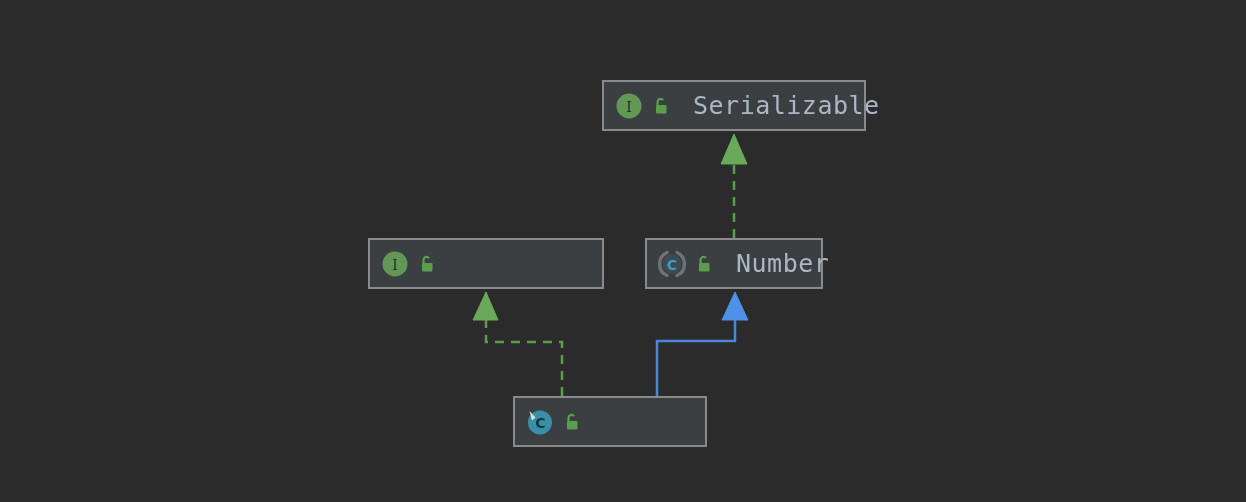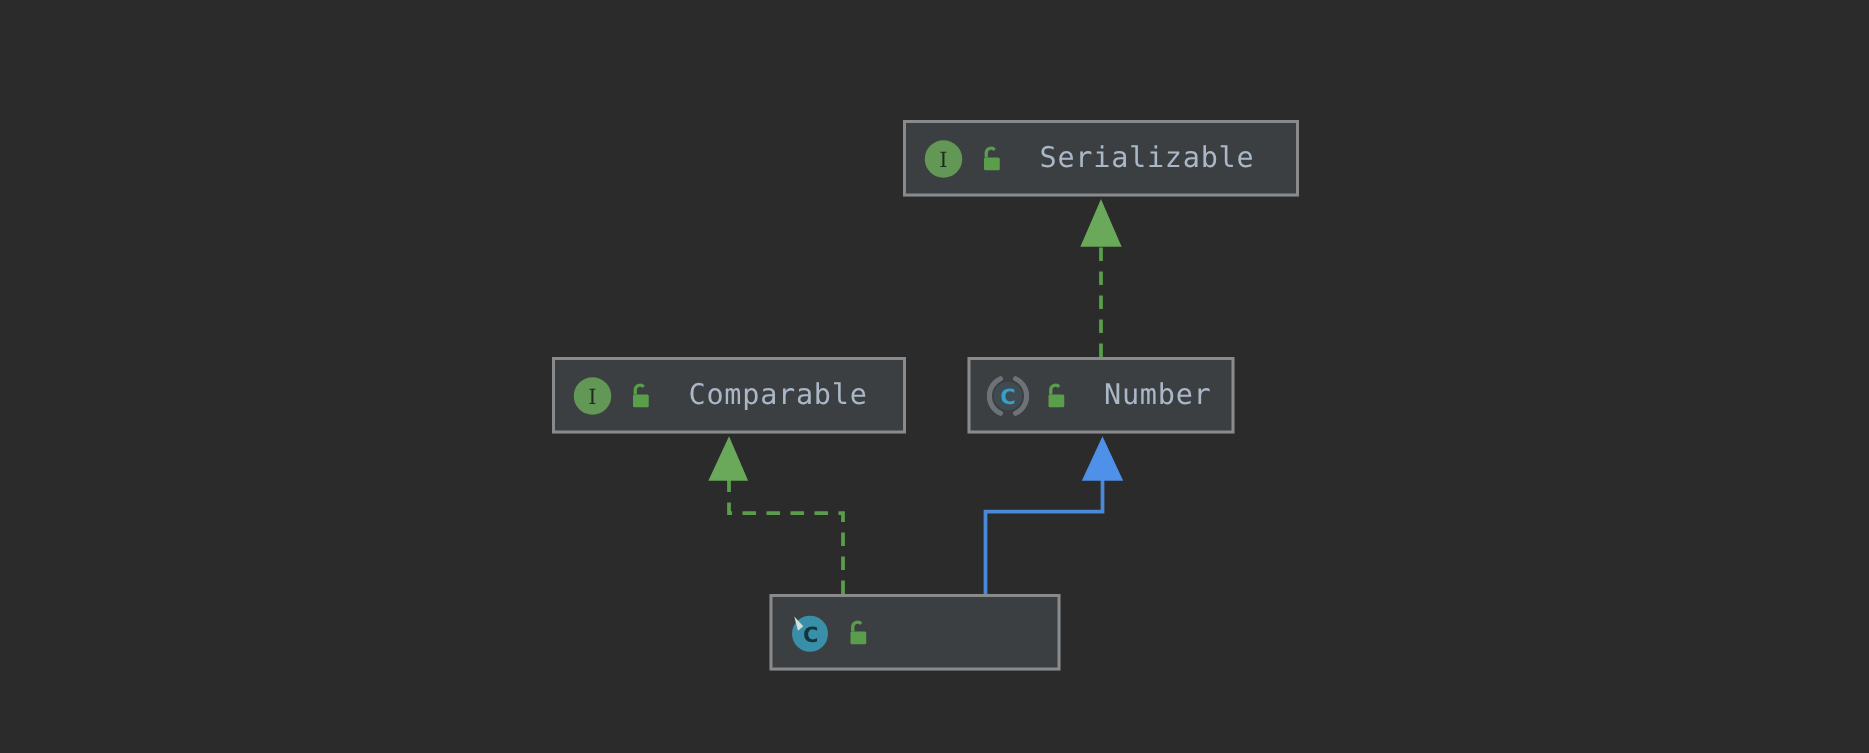--- a/index.html
+++ b/index.html
@@ -50,21 +50,21 @@
   .vis-icon {
     width: 20px;
     height: 20px;
     flex: 0 0 auto;
     display: block;
     margin-left: 8px;
   }
   .node-label {
     margin-left: 22px;
     color: #a9b7c6;
-    font-size: 19px;
+    font-size: 25px;
     line-height: 1;
     letter-spacing: 0.5px;
     white-space: nowrap;
     font-family: "DejaVu Sans Mono", "Liberation Mono", monospace;
   }
   #node-serializable {
     left: 602px;
     top: 80px;
     width: 264px;
     height: 51px;
@@ -129,21 +129,20 @@
     <div class="node-icons">
       <svg class="type-icon" viewBox="0 0 28 28" xmlns="http://www.w3.org/2000/svg">
         <circle cx="14" cy="14" r="12.5" fill="#629755"></circle>
         <text x="14" y="19.5" text-anchor="middle" font-family="DejaVu Serif, Liberation Serif, serif" font-size="14" fill="#1f2b1f">I</text>
       </svg>
       <svg class="vis-icon" viewBox="0 0 20 20" xmlns="http://www.w3.org/2000/svg">
         <path d="M6.5 9 V6 a3.2 3.2 0 0 1 5.6 -2.1" fill="none" stroke="#5a9e4b" stroke-width="2.2"></path>
         <rect x="5" y="9" width="10.5" height="8.5" rx="1" fill="#5a9e4b"></rect>
       </svg>
     </div>
-    <div class="node-label">Comparable</div>
   </div>
 
   <div class="uml-node" id="node-number">
     <div class="node-icons">
       <svg class="type-icon" viewBox="0 0 28 28" xmlns="http://www.w3.org/2000/svg">
         <path d="M9 2.5 a12.6 12.6 0 0 0 0 23 M19 2.5 a12.6 12.6 0 0 1 0 23" fill="none" stroke="#6d7278" stroke-width="3.4" stroke-linecap="round"></path>
         <circle cx="14" cy="14" r="9.5" fill="#3f4b52"></circle>
         <text x="14" y="19.5" text-anchor="middle" font-family="DejaVu Sans, Liberation Sans, sans-serif" font-weight="bold" font-size="14" fill="#3a9fc4">C</text>
       </svg>
       <svg class="vis-icon" viewBox="0 0 20 20" xmlns="http://www.w3.org/2000/svg">

